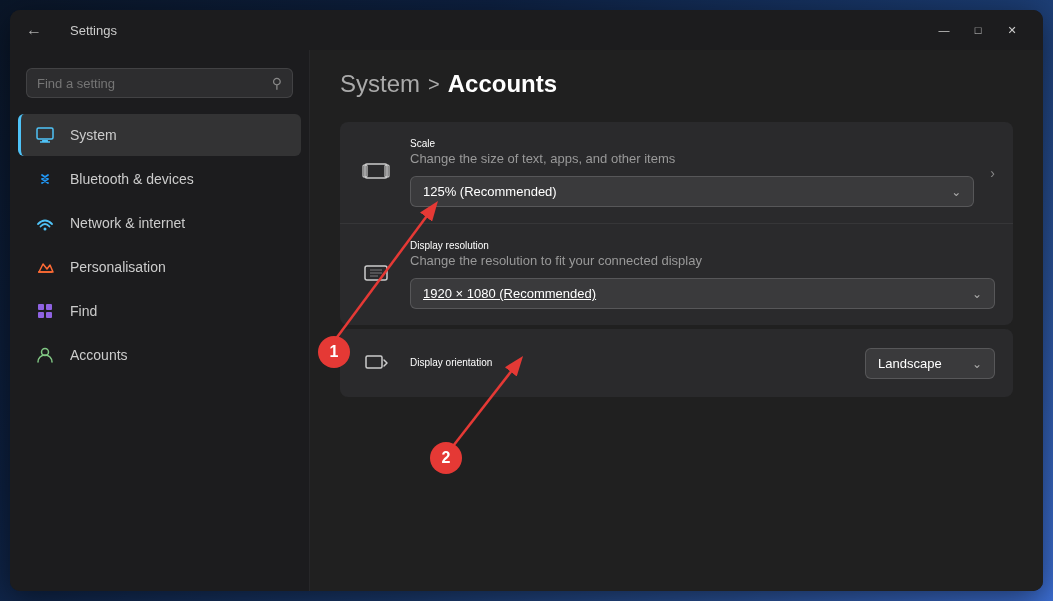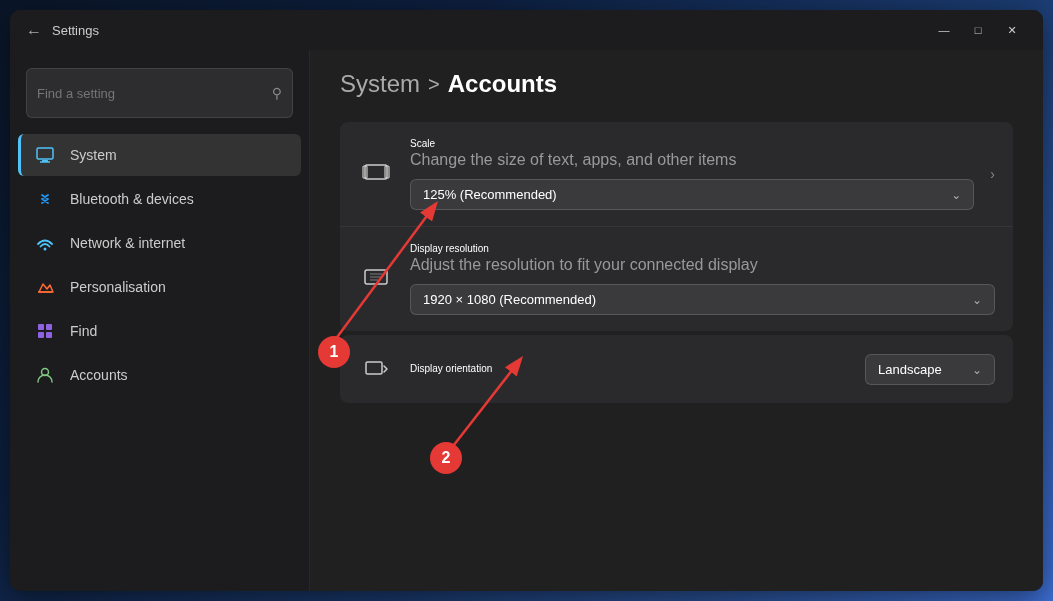--- a/index.html
+++ b/index.html
@@ -43,20 +43,21 @@
     }
     .titlebar-back {
       color: #aaa;
       font-size: 16px;
       cursor: pointer;
       line-height: 1;
     }
     .titlebar-title {
       color: #ccc;
       font-size: 13px;
+      margin-left: 18px;
     }
     .titlebar-controls {
       display: flex;
       gap: 4px;
     }
     .titlebar-btn {
       width: 30px;
       height: 24px;
       display: flex;
       align-items: center;
@@ -86,21 +87,21 @@
     }
 
     .search-container {
       padding: 8px 16px 16px;
     }
     .search-box {
       display: flex;
       align-items: center;
       background: #2d2d2f;
       border-radius: 6px;
-      padding: 16px 10px;
+      padding: 6px 10px;
       gap: 20px;
       border: 1px solid rgba(255,255,255,0.1);
     }
     .search-input {
       background: none;
       border: none;
       outline: none;
       color: #aaa;
       font-size: 13px;
       flex: 1;
@@ -212,21 +213,21 @@
     .row-text {
       flex: 1;
     }
     .row-title {
       color: #fff;
       font-size: 10px;
       margin-bottom: 2px;
     }
     .row-subtitle {
       color: #999;
-      font-size: 16px;
+      font-size: 13px;
     }
 
     .row-control {
       display: flex;
       align-items: center;
       gap: 8px;
     }
 
     .dropdown {
       background: #3a3a3c;
@@ -405,24 +406,24 @@
           <div class="row-icon">
             <svg width="28" height="28" viewBox="0 0 28 28" fill="none">
               <rect x="3" y="5" width="22" height="14" rx="2" stroke="#ccc" stroke-width="1.5" fill="none"></rect>
               <line x1="8" y1="9" x2="20" y2="9" stroke="#ccc" stroke-width="1" opacity="0.5"></line>
               <line x1="8" y1="12" x2="20" y2="12" stroke="#ccc" stroke-width="1" opacity="0.5"></line>
               <line x1="8" y1="15" x2="16" y2="15" stroke="#ccc" stroke-width="1" opacity="0.5"></line>
             </svg>
           </div>
           <div class="row-text">
             <div class="row-title">Display resolution</div>
-            <div class="row-subtitle">Adjust the resolution to fit your connected display</div>
+            <div class="row-subtitle">Change the resolution to fit your connected display</div>
             <div style="margin-top:10px;">
               <div class="dropdown">
-                <span style="flex:1;">1920 × 1080 (Recommended)</span>
+                <span style="flex:1;text-decoration:underline;">1920 × 1080 (Recommended)</span>
                 <span class="dropdown-arrow">⌄</span>
               </div>
             </div>
           </div>
         </div>
       </div>
 
       <div class="settings-card" style="margin-top:4px;">
         <div class="settings-row">
           <div class="row-icon">

